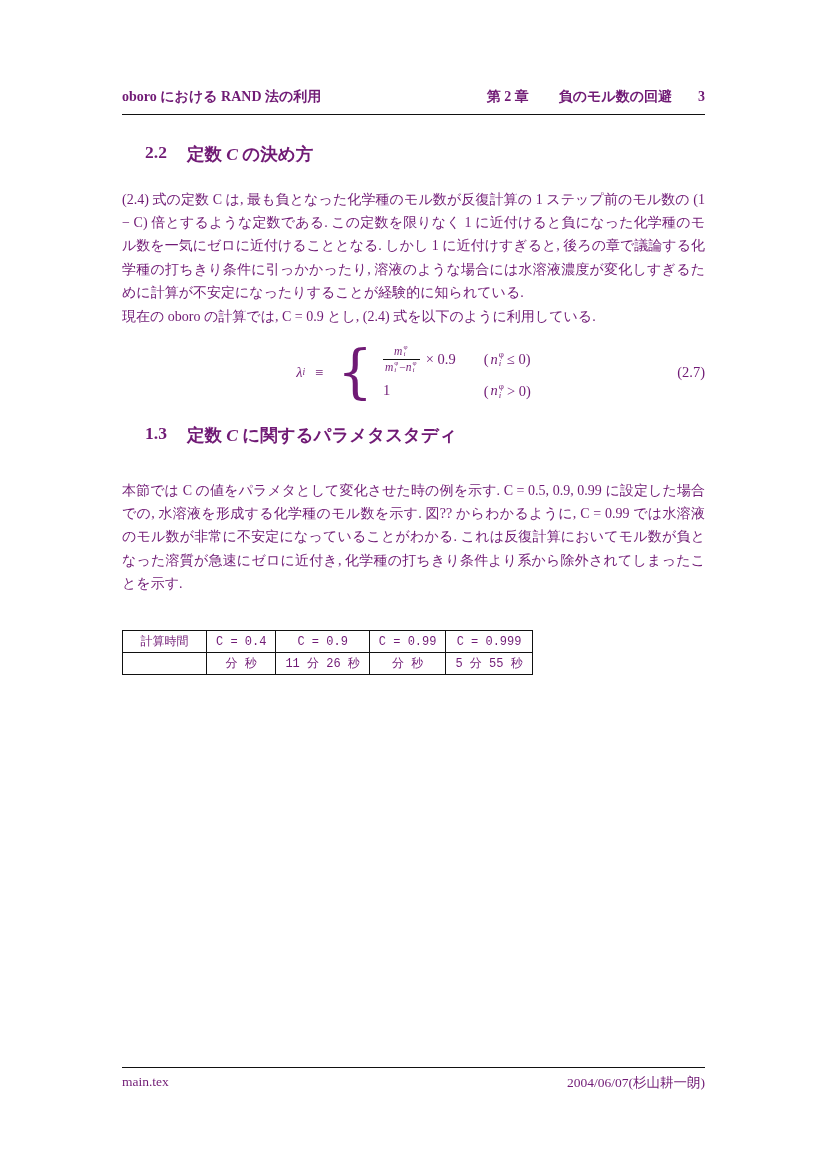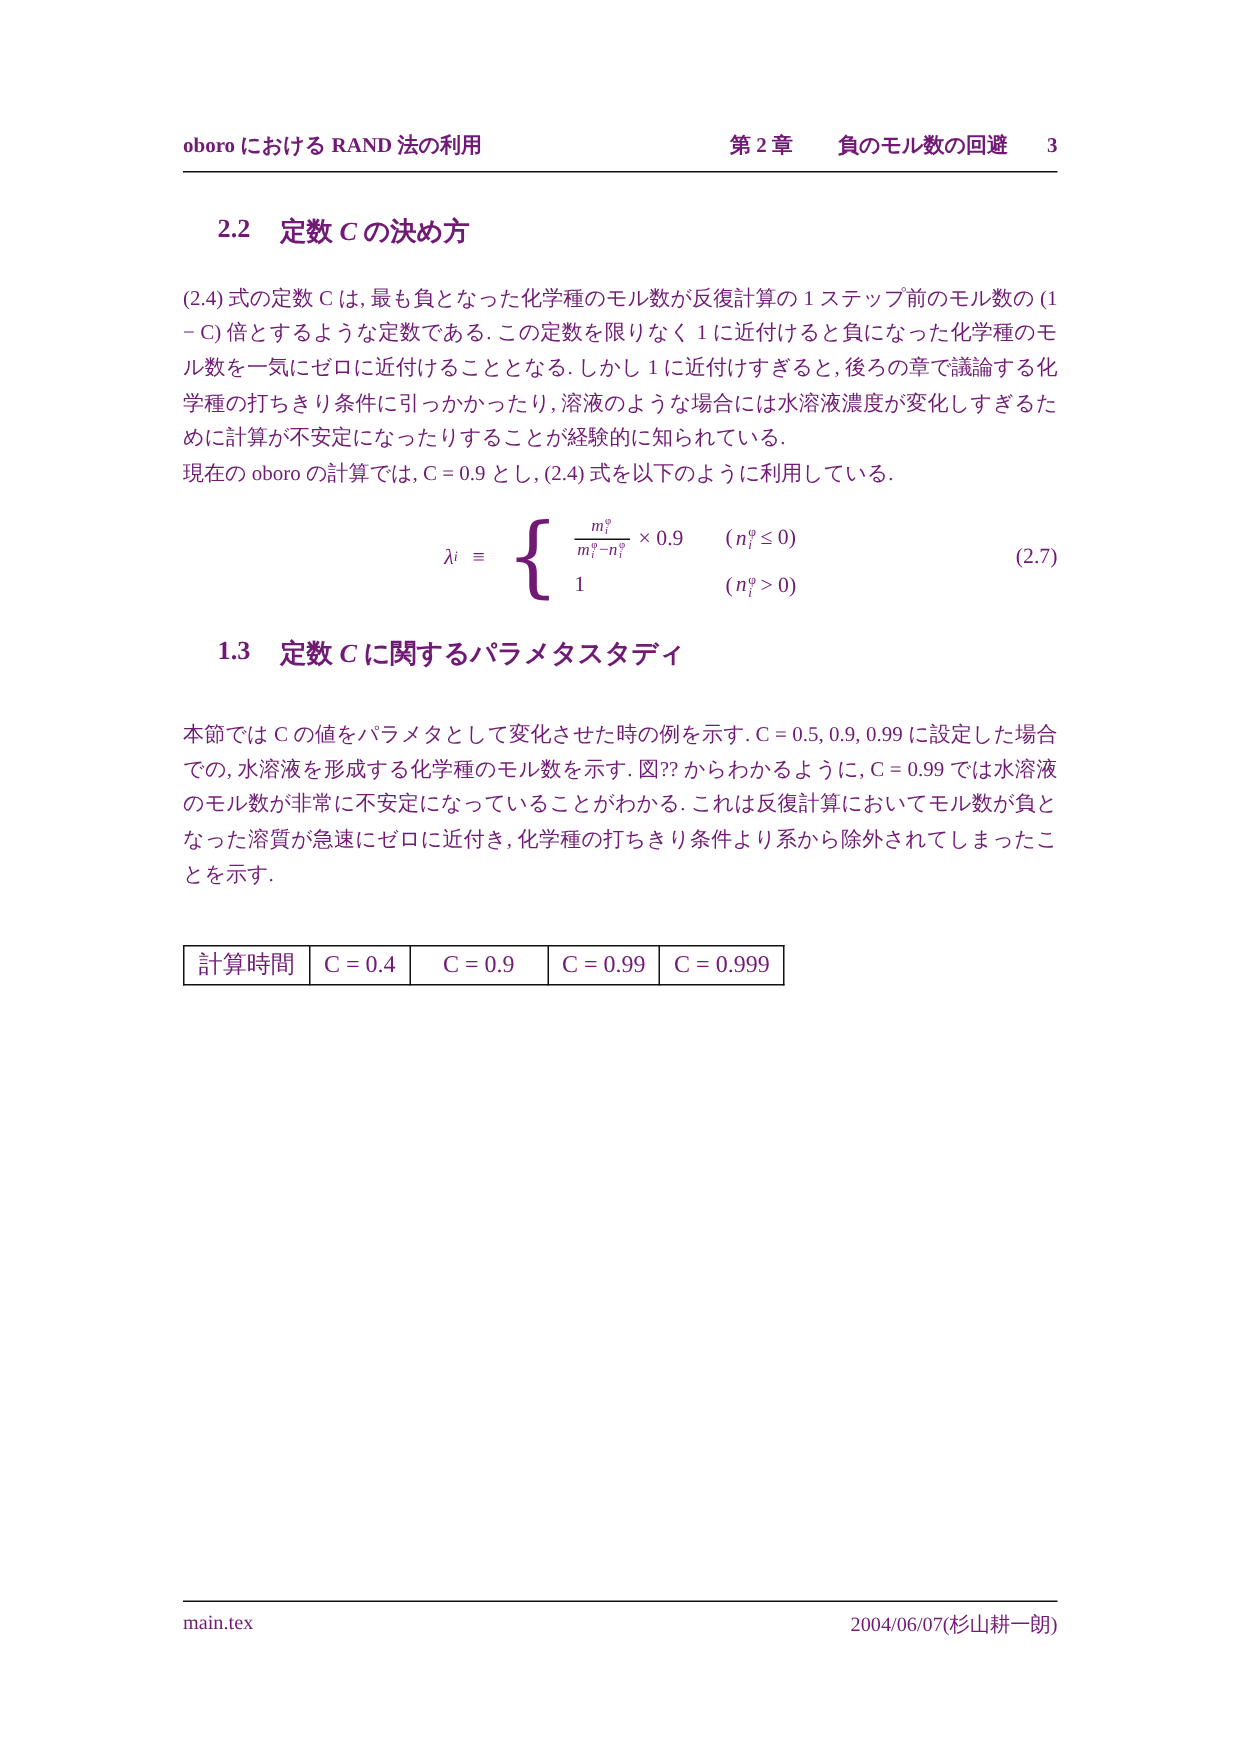--- a/index.html
+++ b/index.html
@@ -77,21 +77,21 @@
     font-size:0.62em; line-height:1.05; margin:0 1px;
     font-style:normal;
   }
   .cond { white-space:nowrap; }
   .cond .svar { margin:0 2px; }
   .eq-number { position:absolute; right:0; top:50%; transform:translateY(-50%); }
 
   
   .timing-table-wrap { position:absolute; left:0; top:630px; }
   table.timing {
-    border-collapse:collapse; font-size:16px;
+    border-collapse:collapse; font-size:12px;font-family:Liberation Mono, monospace;
   }
   table.timing td, table.timing th {
     border:1.2px solid #111;
     font-weight:normal;
     text-align:center;
     padding:2px 9px;
     height:21px;
     white-space:nowrap;
   }
   .col-label { min-width:84px; }
@@ -209,20 +209,27 @@
     <div class="timing-table-wrap">
       <table class="timing">
         <tbody>
             <tr>
           <th class="col-label">計算時間</th>
           <th class="col-c05">C = 0.4</th>
           <th class="col-c09">C = 0.9</th>
           <th class="col-c099">C = 0.99</th>
           <th class="col-c0999">C = 0.999</th>
         </tr>
+        <tr>
+          <td></td>
+          <td>分 秒</td>
+          <td>11 分 26 秒</td>
+          <td>分 秒</td>
+          <td>5 分 55 秒</td>
+        </tr>
       </tbody>
         </table>
     </div>
 
     <div class="footer">
       <span>main.tex</span>
       <span>2004/06/07(杉山耕一朗)</span>
     </div>
 
   </div>

